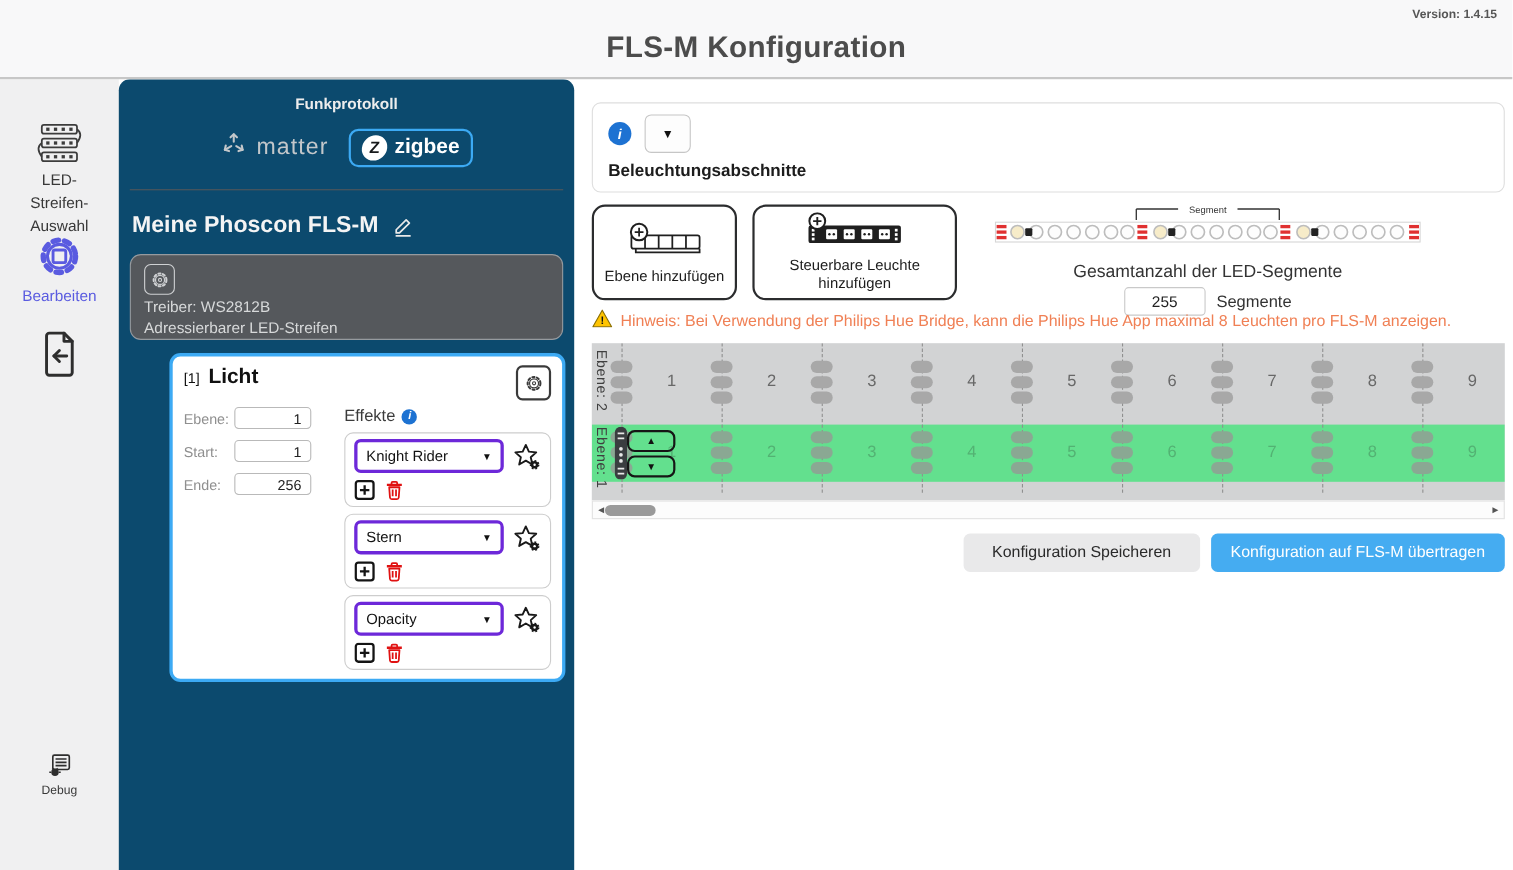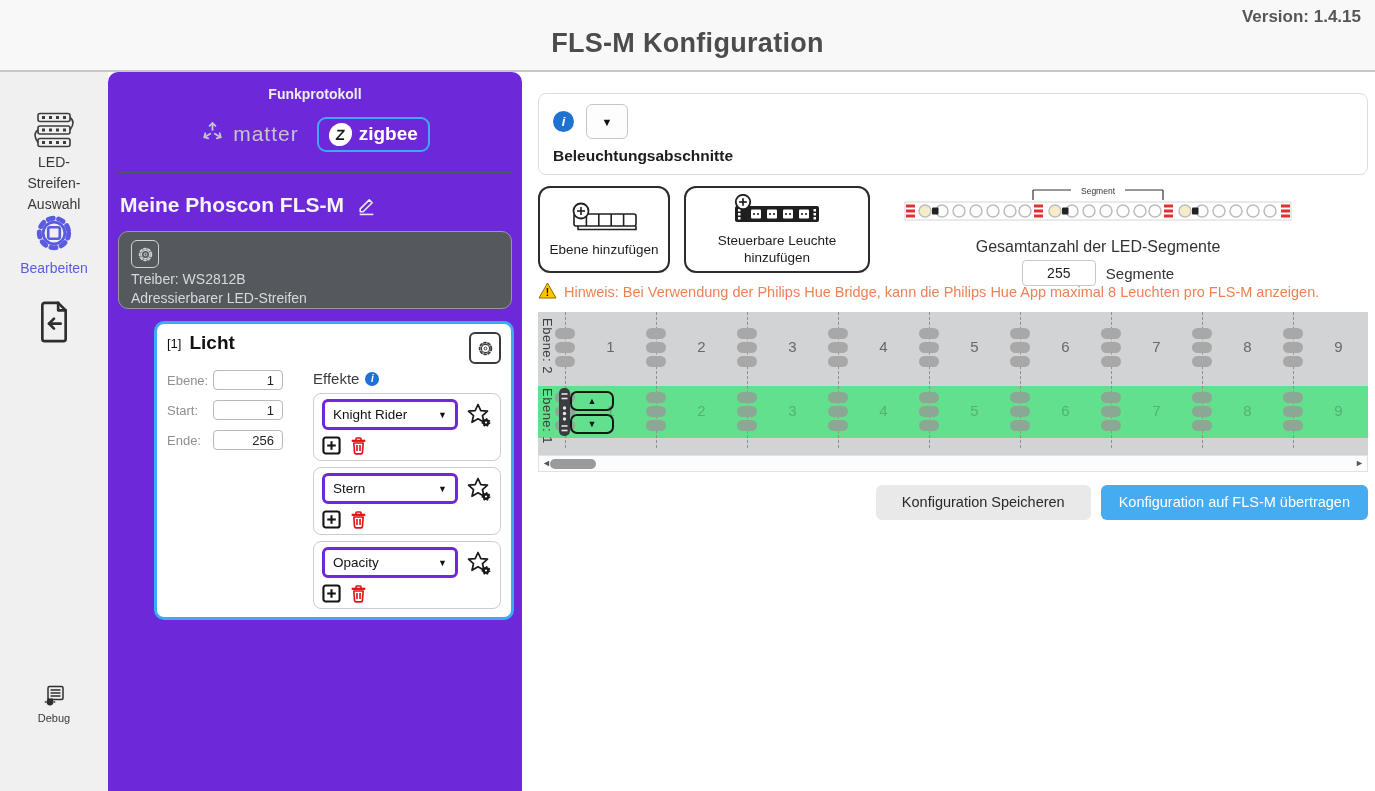--- a/index.html
+++ b/index.html
@@ -3,30 +3,30 @@
 <meta charset="utf-8">
 <style>
   html,body{margin:0;padding:0;}
   body{
     width:1375px;height:791px;position:relative;overflow:hidden;
     background:#ffffff;font-family:"Liberation Sans",sans-serif;
     -webkit-font-smoothing:antialiased;
   }
   
   #header{position:absolute;left:0;top:0;width:1375px;height:70px;background:#f8f8f9;border-bottom:2px solid #c7c7c7;z-index:5;}
-  #version{position:absolute;right:14px;top:7px;font-size:17px;font-weight:700;color:#565656;}
+  #version{position:absolute;right:14px;top:7px;font-size:11px;font-weight:700;color:#565656;}
   #page-title{position:absolute;left:0;right:0;top:28px;text-align:center;font-size:27px;font-weight:700;color:#4c4c4c;letter-spacing:.3px;}
   
   #sidebar{position:absolute;left:0;top:72px;width:108px;bottom:0;background:#f0f0f1;z-index:1;}
   .side-item{position:absolute;left:0;width:108px;text-align:center;cursor:pointer;}
   .side-label{font-size:14px;color:#383838;line-height:21px;}
   .side-label.active{color:#5a5be0;}
   .side-label.small{font-size:11px;line-height:13px;}
   
-  #panel{position:absolute;left:108px;top:72px;width:414px;height:719px;background:#6d28d9;border-radius:10px 10px 0 0;z-index:4;box-sizing:border-box;}
+  #panel{position:absolute;left:108px;top:72px;width:414px;height:719px;background:#0c4a6e;border-radius:10px 10px 0 0;z-index:4;box-sizing:border-box;}
   #proto-title{margin-top:14px;text-align:center;font-size:14px;font-weight:700;color:#ededed;}
   #proto-row{margin-top:10px;display:flex;justify-content:center;align-items:center;gap:18px;height:44px;}
   #matter-btn{display:flex;align-items:center;gap:8px;cursor:pointer;}
   #matter-label{font-size:21px;color:#c3c7ca;letter-spacing:1px;}
   #zigbee-btn{display:flex;align-items:center;gap:7px;border:2.5px solid #3caaf4;border-radius:9px;padding:4px 10px;cursor:pointer;}
   #zigbee-circle{width:23px;height:23px;border-radius:50%;background:#fff;display:flex;align-items:center;justify-content:center;font-size:15px;font-weight:800;color:#17191b;transform:skewX(-6deg);}
   #zigbee-label{font-size:19px;font-weight:800;color:#fff;}
   #proto-divider{margin:16px 10px 0 10px;border-top:1px solid #53575b;}
   #device-row{margin:20px 10px 0 12px;display:flex;align-items:center;gap:12px;}
   #device-name{font-size:21px;font-weight:700;color:#f4f4f4;}

